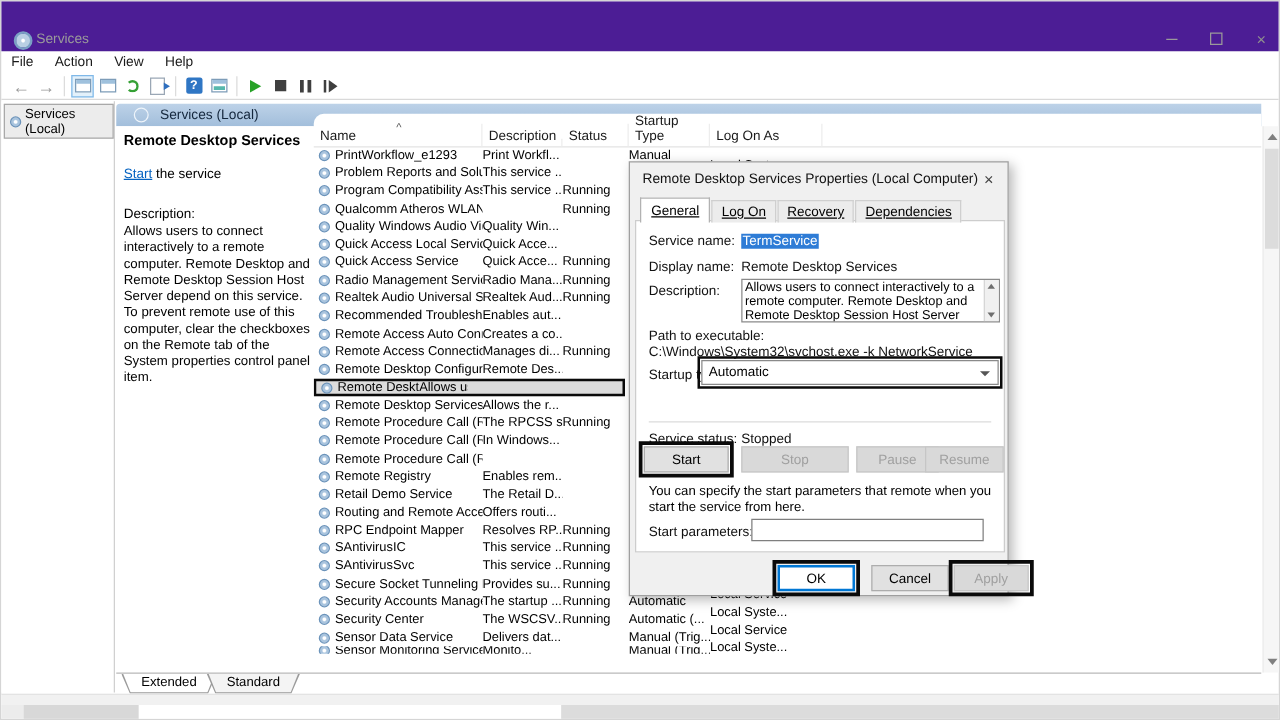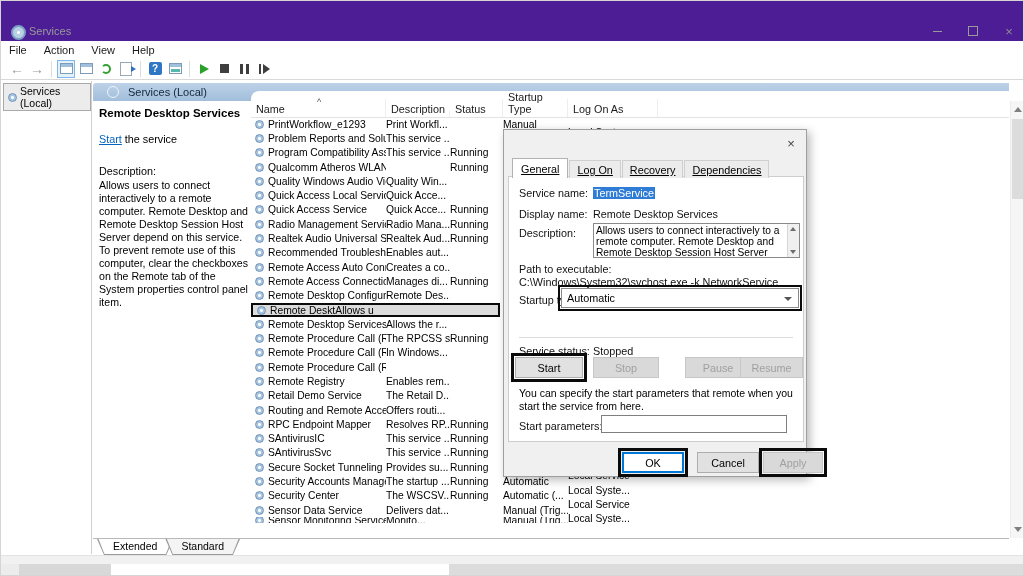--- a/index.html
+++ b/index.html
@@ -110,21 +110,21 @@
   .dbox-scroll{position:absolute;right:0;top:0;bottom:0;width:11px;background:#f0f0f0;border-left:1px solid #d6d6d6;}
   .dbs-up{position:absolute;left:2px;top:3px;border-bottom:4px solid #6e6e6e;border-left:3px solid transparent;border-right:3px solid transparent;}
   .dbs-down{position:absolute;left:2px;bottom:3px;border-top:4px solid #6e6e6e;border-left:3px solid transparent;border-right:3px solid transparent;}
   .ann{border:2px solid #0a0a0a;position:absolute;padding:1px;box-sizing:content-box;}
   .ann3{border-width:3px;}
   .combo{width:238px;height:20px;background:#fff;border:1px solid #8a8a8a;font-size:10.8px;line-height:18px;padding-left:5px;box-sizing:border-box;position:relative;}
   .combo .chev{position:absolute;right:6px;top:8px;border-top:4px solid #555;border-left:4px solid transparent;border-right:4px solid transparent;}
   .hr{position:absolute;left:10px;top:160px;width:274px;height:1px;background:#dcdcdc;}
   .btn{font-size:10.8px;display:flex;align-items:center;justify-content:center;box-sizing:border-box;background:#e1e1e1;border:1px solid #adadad;color:#000;}
   .btn.disabled{background:#d9d9d9;border-color:#c6c6c6;color:#a0a0a0;}
-  .btn-stop{position:absolute;left:84px;top:180px;width:66px;height:21px;text-align:right;}
+  .btn-stop{position:absolute;left:84px;top:180px;width:86px;height:21px;text-align:right;}
   .btn-pause{position:absolute;left:176px;top:180px;width:66px;height:21px;}
   .btn-resume{position:absolute;left:231px;top:180px;width:63px;height:21px;}
   .start-wrap{left:2px;top:176px;}
   .btn-start{width:68px;height:21px;}
   .hint{position:absolute;left:10px;top:210px;width:278px;font-size:10.5px;line-height:12.5px;}
   .params-input{position:absolute;left:92px;top:238px;width:186px;height:18px;border:1px solid #7f7f7f;background:#fff;box-sizing:border-box;font-size:10.8px;font-family:"Liberation Sans",sans-serif;padding:0 3px;}
   .ok-wrap{left:114px;top:318px;}
   .btn-ok{width:62px;height:21px;background:#fff;border:2px solid #0077d4;}
   .btn-cancel{position:absolute;left:193px;top:322px;width:62px;height:21px;}
   .apply-wrap{left:255px;top:318px;}
@@ -571,20 +571,21 @@
     </div>
 
   <div class="statusbar"></div>
   <div class="desktop">
     <span class="seg seg1"></span>
     <span class="seg seg2"></span>
     <span class="seg seg3"></span>
   </div>
 
   <div class="dialog">
+    <div class="dlg-title">Remote Desktop Services Properties (Local Computer)</div>
     <div class="dlg-close">×</div>
     <div class="dlg-tabs">
 
     <span class="dlg-tab active">General</span>
         <span class="dlg-tab">Log On</span>
         <span class="dlg-tab">Recovery</span>
         <span class="dlg-tab">Dependencies</span>
       </div>
     <div class="dlg-page">
       <span class="f-label" style="left:10px;top:10px">Service name:</span>

